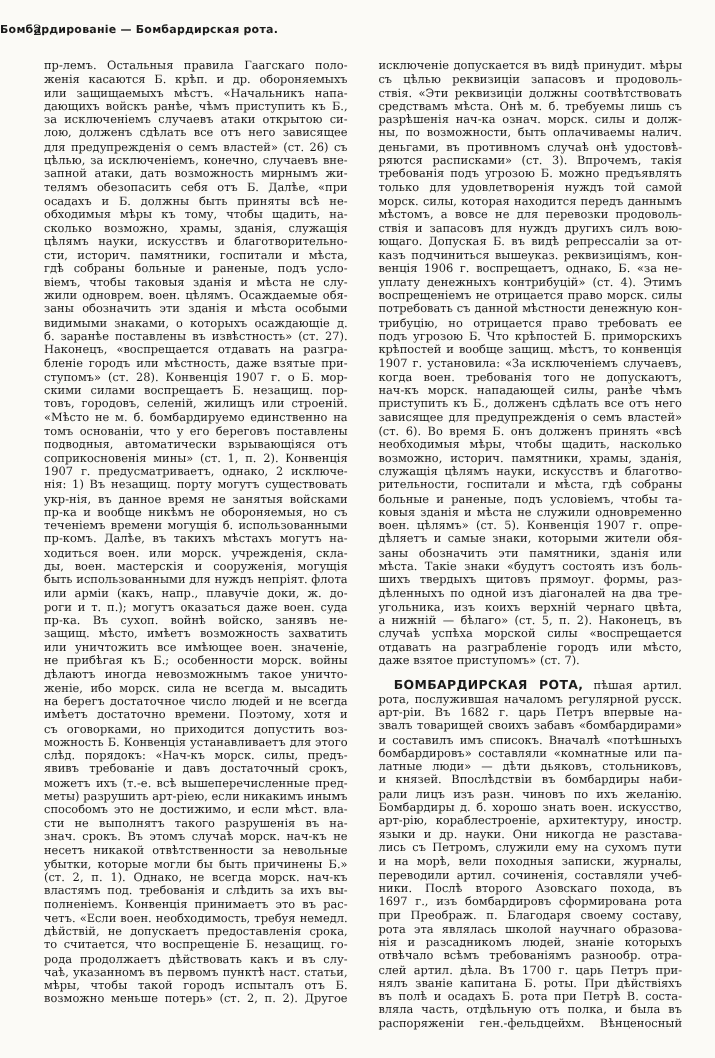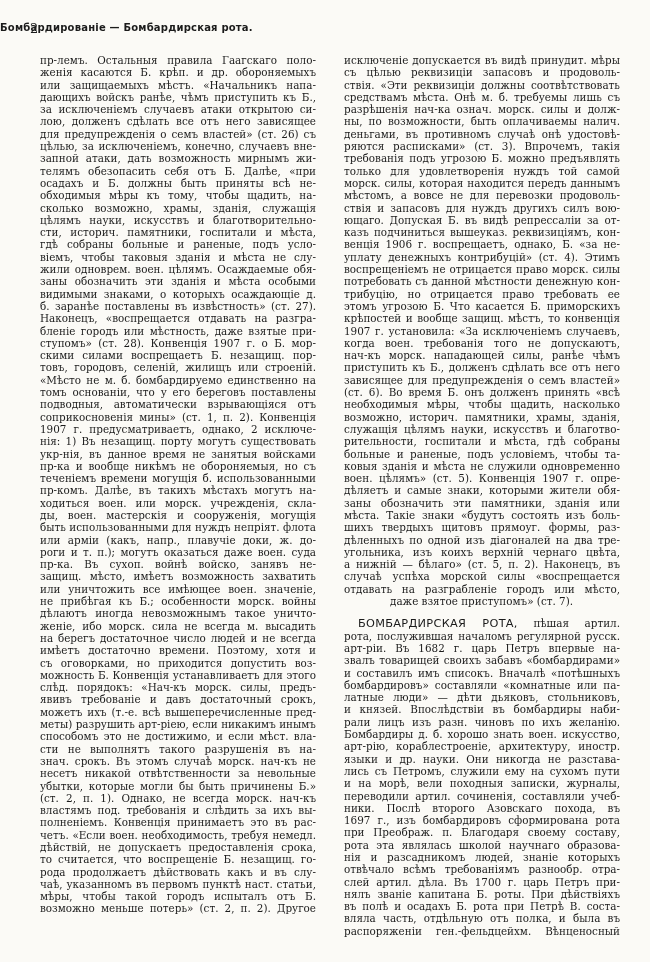--- a/index.html
+++ b/index.html
@@ -33,26 +33,26 @@
   }
   .column { width: 284px; font-size: 10.4px; }
   .line {
     height: 12.3px;
     line-height: 12.3px;
     overflow: hidden;
     text-align: justify;
     text-align-last: justify;
     white-space: normal;
   }
-  .short-last .line:last-child { text-align-last: left; margin-left: 46px; }
+  .short-last .line:last-child { text-align-last: left; }
   .para-gap { height: 10px; }
   .first-line { text-indent: 14px; }
   .headword {
     font-family: "DejaVu Sans", sans-serif;
-    font-weight: normal;
+    font-weight: bold;
     font-size: 11.3px;
     letter-spacing: 0.3px;
   }
 </style>
 </head>
 <body>
 
 <div class="page">
 
   <div class="page-header">
@@ -150,21 +150,21 @@
           <div class="line">морск. силы, которая находится передъ даннымъ</div>
           <div class="line">мѣстомъ, а вовсе не для перевозки продоволь-</div>
           <div class="line">ствія и запасовъ для нуждъ другихъ силъ вою-</div>
           <div class="line">ющаго. Допуская Б. въ видѣ репрессаліи за от-</div>
           <div class="line">казъ подчиниться вышеуказ. реквизиціямъ, кон-</div>
           <div class="line">венція 1906 г. воспрещаетъ, однако, Б. «за не-</div>
           <div class="line">уплату денежныхъ контрибуцій» (ст. 4). Этимъ</div>
           <div class="line">воспрещеніемъ не отрицается право морск. силы</div>
           <div class="line">потребовать съ данной мѣстности денежную кон-</div>
           <div class="line">трибуцію, но отрицается право требовать ее</div>
-          <div class="line">этомъ угрозою Б. Что касается Б. приморскихъ</div>
+          <div class="line">подъ угрозою Б. Что крѣпостей Б. приморскихъ</div>
           <div class="line">крѣпостей и вообще защищ. мѣстъ, то конвенція</div>
           <div class="line">1907 г. установила: «За исключеніемъ случаевъ,</div>
           <div class="line">когда воен. требованія того не допускаютъ,</div>
           <div class="line">нач-къ морск. нападающей силы, ранѣе чѣмъ</div>
           <div class="line">приступить къ Б., долженъ сдѣлать все отъ него</div>
           <div class="line">зависящее для предупрежденія о семъ властей»</div>
           <div class="line">(ст. 6). Во время Б. онъ долженъ принять «всѣ</div>
           <div class="line">необходимыя мѣры, чтобы щадить, насколько</div>
           <div class="line">возможно, историч. памятники, храмы, зданія,</div>
           <div class="line">служащія цѣлямъ науки, искусствъ и благотво-</div>

